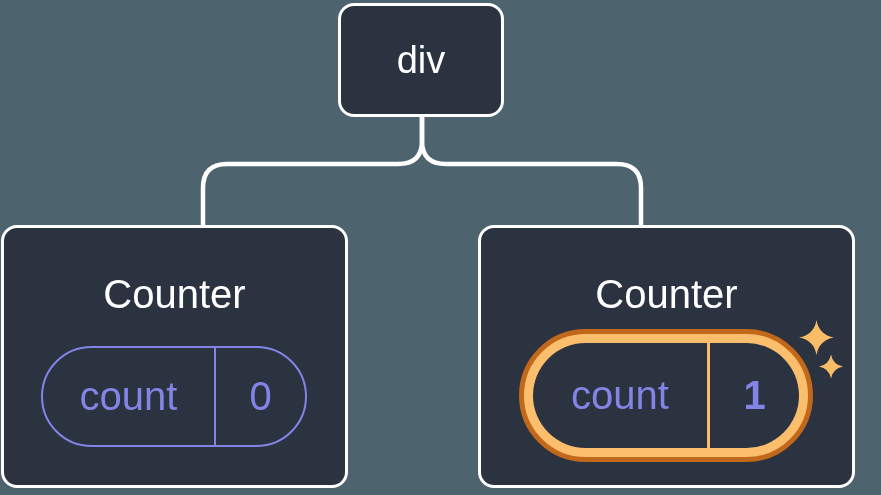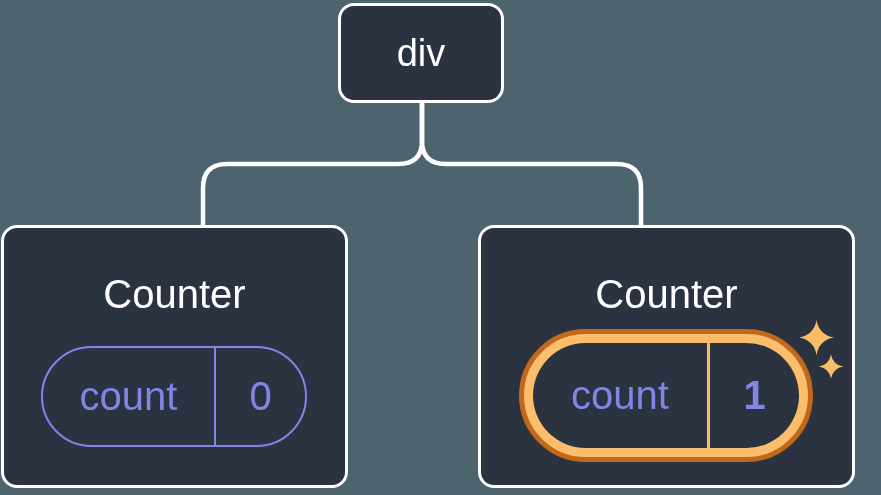--- a/index.html
+++ b/index.html
@@ -22,21 +22,21 @@
   }
   .node {
     position: absolute;
     box-sizing: border-box;
     background: #2b3240;
     border: 3.5px solid #ffffff;
     border-radius: 16px;
   }
   .root-node {
     left: 338px; top: 3px;
-    width: 166px; height: 100px;
+    width: 166px; height: 114px;
     display: flex;
     align-items: center;
     justify-content: center;
     color: #ffffff;
     font-size: 38px;
   }
   .card-left  { left: 1px;   top: 225px; width: 347px; height: 263px; }
   .card-right { left: 478px; top: 225px; width: 377px; height: 263px; }
   .card-title {
     position: absolute;

